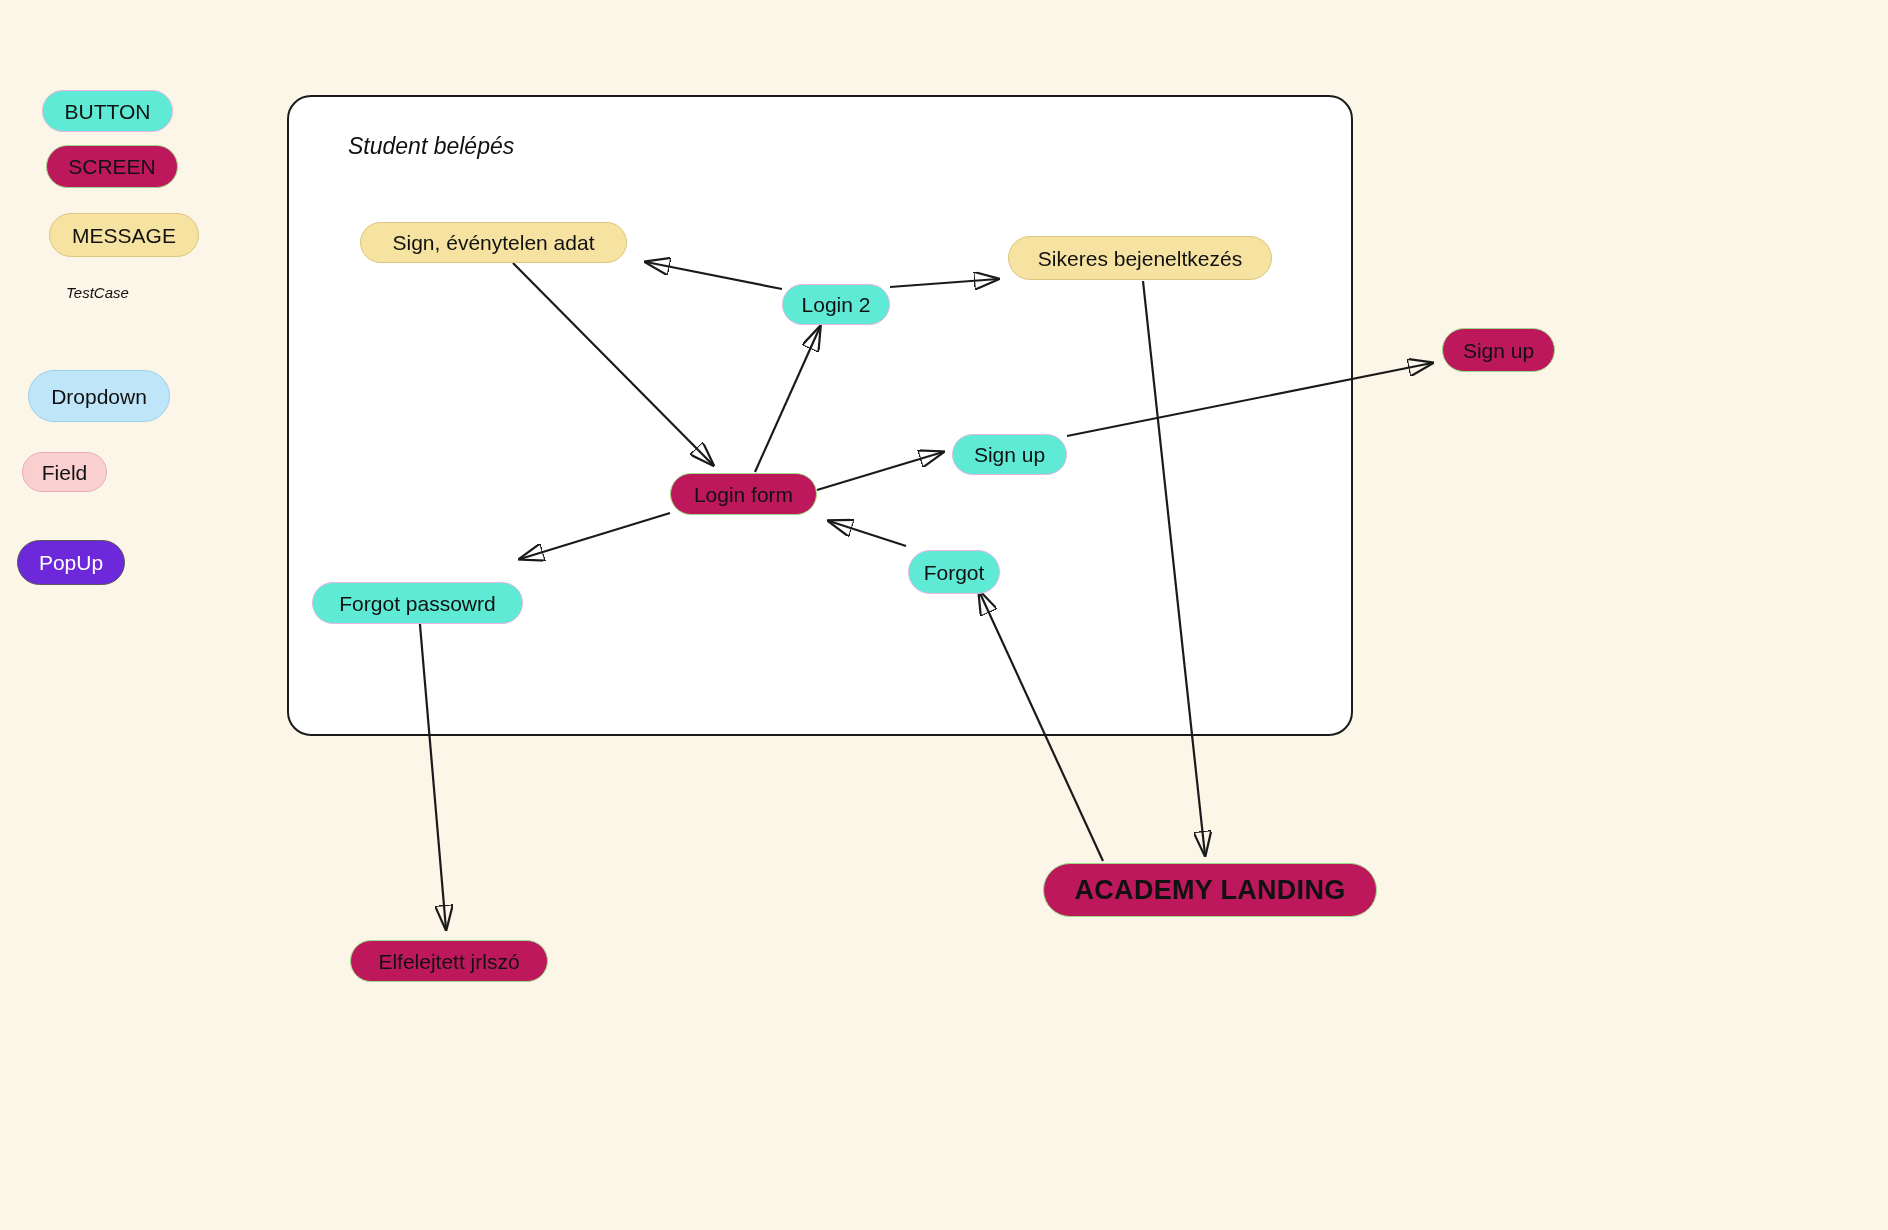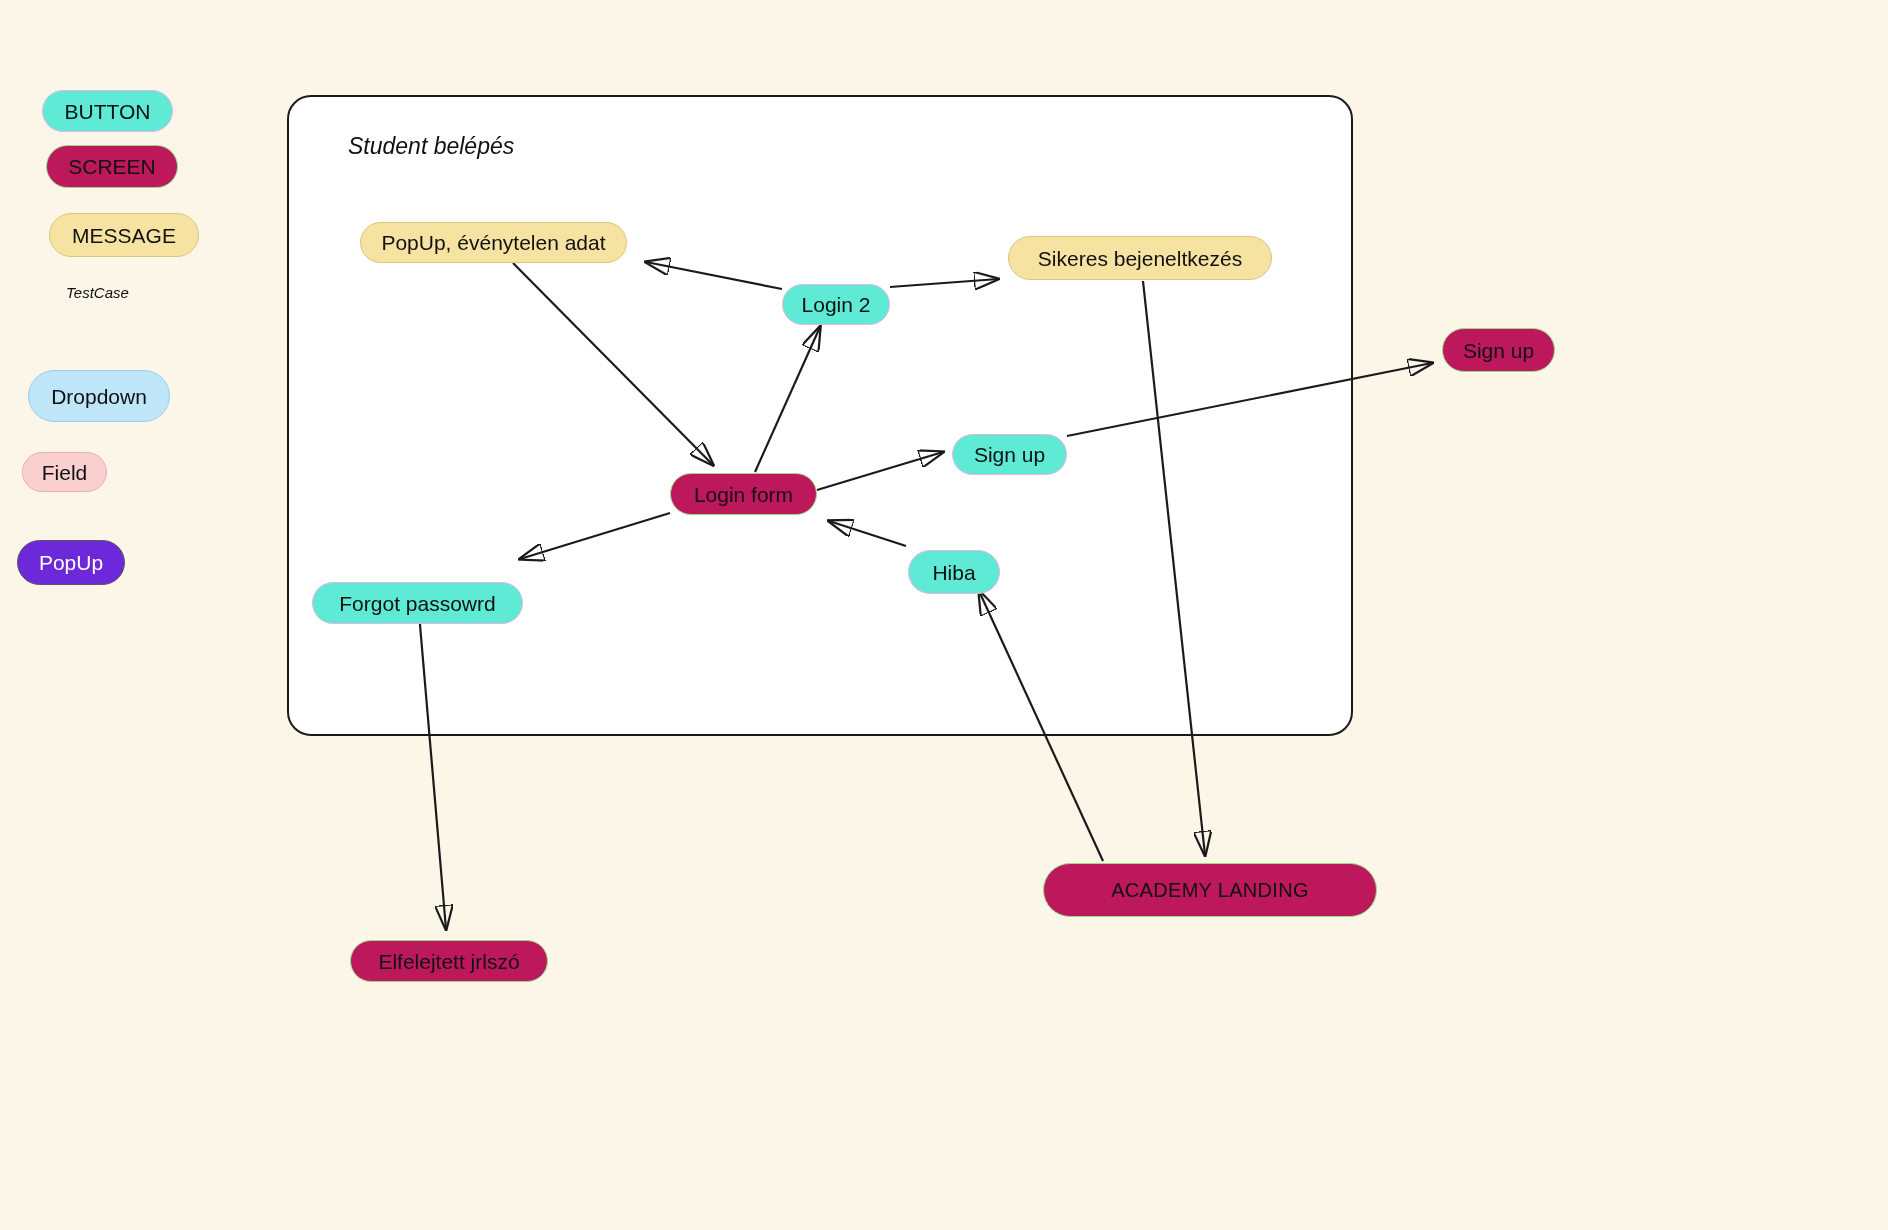--- a/index.html
+++ b/index.html
@@ -42,21 +42,21 @@
     border: 2.2px solid #1a1a1a;
     border-radius: 24px;
   }
   .frame-title {
     position: absolute;
     left: 348px; top: 133px;
     font-style: italic;
     font-size: 23px;
     white-space: nowrap;
   }
-  .bold-node { font-weight: normal; font-size: 20px; letter-spacing: 0.3px; }
+  .bold-node { font-weight: bold; font-size: 27px; letter-spacing: 0.3px; }
   svg.edges { position: absolute; left: 0; top: 0; width: 1888px; height: 1230px; pointer-events: none; }
   svg.edges path { stroke: #1a1a1a; stroke-width: 2.2; fill: none; }
 </style>
 </head>
 <body>
 
 <div class="pill t-button" style="left:42px; top:78px; width:131px; height:42px;">BUTTON</div>
 
 <div class="pill t-screen" style="left:46px; top:145px; width:132px; height:43px;">SCREEN</div>
 
@@ -85,31 +85,31 @@
   <path d="M 755 472 L 820 327" marker-end="url(#arrow)"></path>
   <path d="M 817 490 L 943 452" marker-end="url(#arrow)"></path>
   <path d="M 1067 436 L 1432 363" marker-end="url(#arrow)"></path>
   <path d="M 906 546 L 829 521" marker-end="url(#arrow)"></path>
   <path d="M 1103 861 L 979 591" marker-end="url(#arrow)"></path>
   <path d="M 1143 281 L 1205 855" marker-end="url(#arrow)"></path>
   <path d="M 670 513 L 520 559" marker-end="url(#arrow)"></path>
   <path d="M 419 613 L 446 929" marker-end="url(#arrow)"></path>
 </svg>
 
-<div class="pill t-message" style="left:360px; top:222px; width:267px; height:41px;">PopUp, événytelen adat</div>
+<div class="pill t-message" style="left:360px; top:222px; width:267px; height:41px;">Sign, événytelen adat</div>
 
 <div class="pill t-button" style="left:782px; top:272px; width:108px; height:41px;">Login 2</div>
 
 <div class="pill t-message" style="left:1008px; top:236px; width:264px; height:44px;">Sikeres bejeneltkezés</div>
 
 <div class="pill t-screen" style="left:670px; top:473px; width:147px; height:42px;">Login form</div>
 
 <div class="pill t-button" style="left:952px; top:422px; width:115px; height:41px;">Sign up</div>
 
 <div class="pill t-screen" style="left:1442px; top:328px; width:113px; height:44px;">Sign up</div>
 
-<div class="pill t-button" style="left:908px; top:538px; width:92px; height:44px;">Hiba</div>
+<div class="pill t-button" style="left:908px; top:538px; width:92px; height:44px;">Forgot</div>
 
 <div class="pill t-button" style="left:312px; top:570px; width:211px; height:42px;">Forgot passowrd</div>
 
 <div class="pill t-screen bold-node" style="left:1043px; top:863px; width:334px; height:54px;">ACADEMY LANDING</div>
 
 <div class="pill t-screen" style="left:350px; top:940px; width:198px; height:42px;">Elfelejtett jrlszó</div>
 
 </body></html>

